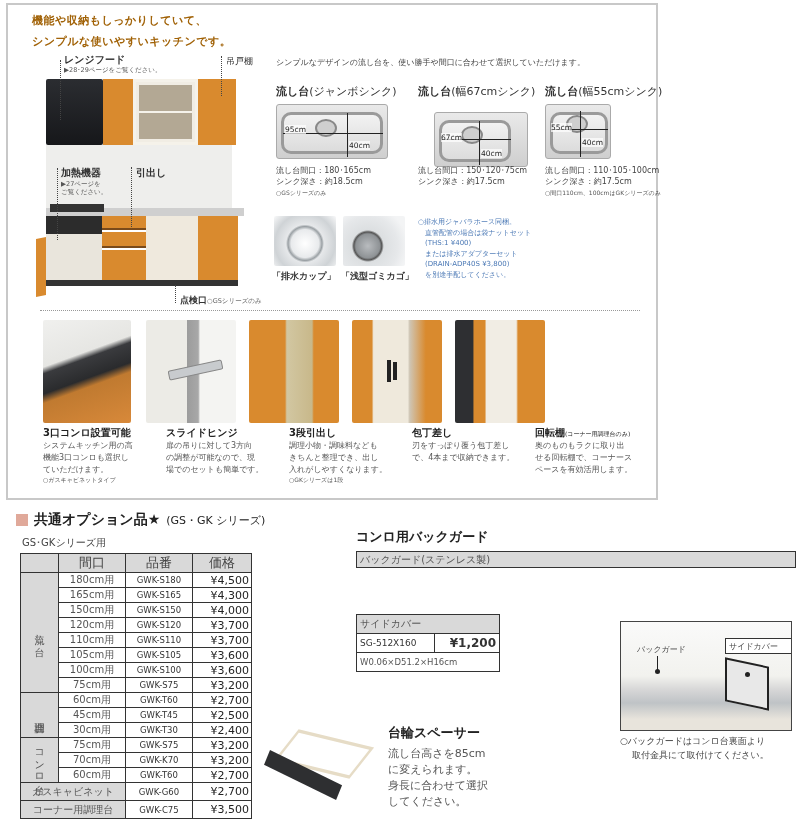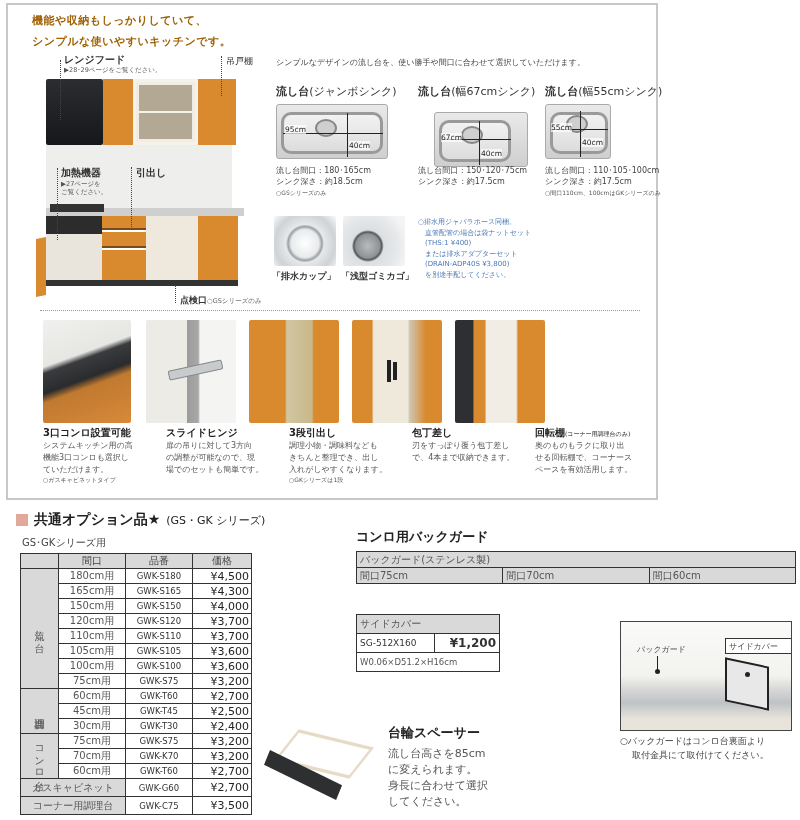--- a/index.html
+++ b/index.html
@@ -27,21 +27,21 @@
   .feat-title small { font-size: 6px; font-weight: normal; }
   .feat-desc { font-size: 8px; line-height: 12px; color: #555; }
   .feat-note { font-size: 6px; color: #555; }
   .sec-title { left: 16px; top: 511px; font-size: 14px; color: #222; font-weight: bold; display: flex; align-items: center; gap: 6px; }
   .sec-title .sq { width: 12px; height: 12px; background: #e0a99a; display: inline-block; }
   .sec-title .sub { font-size: 11px; font-weight: normal; }
   .tbl-caption { left: 22px; top: 536px; font-size: 10px; color: #444; }
   table { border-collapse: collapse; }
   .opt { position: absolute; left: 20px; top: 553px; width: 232px; font-size: 10px; }
   .opt td, .opt th { border: 1px solid #333; height: 14.9px; text-align: center; padding: 0 2px; }
-  .opt th { background: #d9d9d9; font-weight: normal; color: #444; font-size: 10px; }
+  .opt th { background: #d9d9d9; font-weight: normal; color: #444; font-size: 13px; }
   .opt td.grp { background: #d9d9d9; color: #555; font-size: 10px; line-height: 11px; width: 17px; }
   .opt td.size { color: #555; font-size: 10px; }
   .opt td.code { color: #333; font-size: 8.5px; }
   .opt td.price { font-weight: normal; font-size: 11px; color: #222; text-align: right; }
   .opt td.wide { background: #d9d9d9; color: #555; }
   .bg-title { left: 356px; top: 528px; font-size: 13px; font-weight: bold; color: #222; }
   .bg { position: absolute; left: 356px; top: 551px; width: 440px; font-size: 10px; }
   .bg td { border: 1px solid #333; height: 16px; padding: 0 3px; }
   .bg .hdr { background: #d9d9d9; color: #555; font-size: 10px; }
   .bg .code { font-size: 8px; color: #333; }
@@ -328,25 +328,20 @@
     </tr>
   </tbody>
 </table>
 
 <div class="abs bg-title">コンロ用バックガード</div>
 <table class="bg">
   <tbody>
       <tr>
         <td class="hdr" colspan="6">バックガード(ステンレス製)</td>
       </tr>
-  <tr>
-    <td class="hdr" colspan="2">間口75cm</td>
-    <td class="hdr" colspan="2">間口70cm</td>
-    <td class="hdr" colspan="2">間口60cm</td>
-  </tr>
 </tbody>
   </table>
 
 <table class="sc">
   <tbody>
       <tr>
         <td class="hdr" colspan="2">サイドカバー</td>
       </tr>
   <tr>
         <td class="code">SG-512X160</td>

